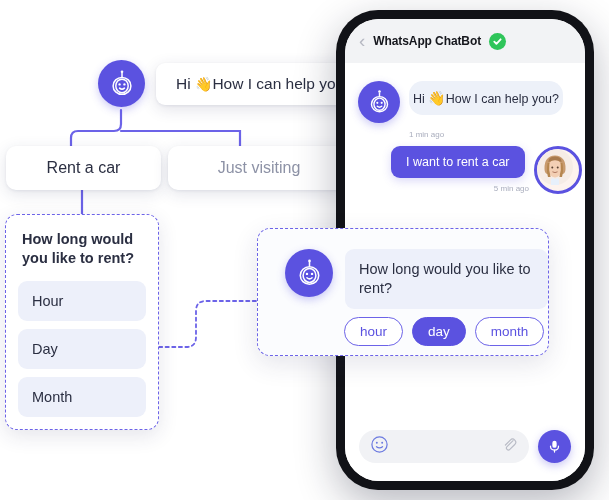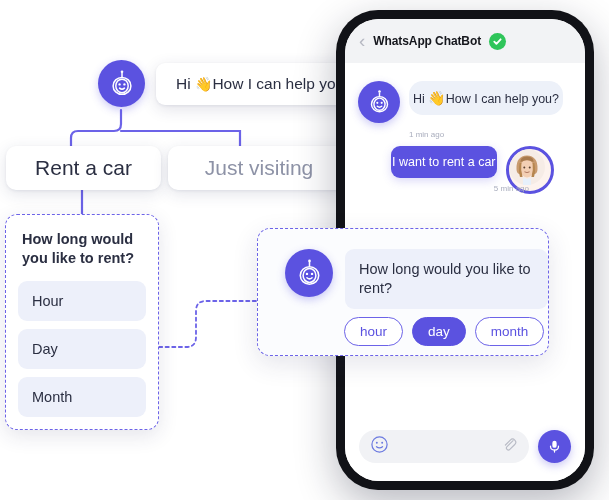--- a/index.html
+++ b/index.html
@@ -45,21 +45,21 @@
     box-shadow:0 4px 16px rgba(40,45,90,.14),0 1px 3px rgba(40,45,90,.08);
   }
   .hand{font-size:14px;}
 
   
   #card-rent{left:6px;top:146px;width:155px;height:44px;}
   #card-visit{left:168px;top:146px;width:182px;height:44px;}
   .choice-txt{
     width:100%;height:100%;
     display:flex;align-items:center;justify-content:center;
-    font-size:21px;
+    font-size:16px;
   }
   #card-rent .choice-txt{color:#2b2f42;font-weight:400;}
   #card-visit .choice-txt{color:#8d92a6;font-weight:400;}
 
   
   #panel-duration{
     position:absolute;left:5px;top:214px;width:154px;height:216px;
     background:#ffffff;border-radius:12px;
     border:1.6px dashed #6c63e8;
     box-shadow:0 6px 20px rgba(40,45,90,.12);
@@ -127,21 +127,21 @@
   #bot-msg .bot-avatar{width:42px;height:42px;}
   .bot-bubble{
     background:#edf1f9;border-radius:14px;padding:9px 4px;
     font-size:12.5px;color:#2b2f42;white-space:nowrap;
   }
   .stamp{font-size:8px;color:#a9adbd;margin-top:5px;}
   #bot-stamp{position:absolute;left:64px;top:62px;}
 
   #user-msg{left:46px;top:83px;}
   .user-bubble{
-    background:#5b52e0;border-radius:9px;padding:9px 1px;
+    background:#5b52e0;border-radius:9px;padding:9px 15px;
     font-size:12.5px;color:#ffffff;white-space:nowrap;
     box-shadow:0 3px 10px rgba(91,82,224,.22);
   }
   #user-avatar{
     width:42px;height:42px;border-radius:50%;
     border:3px solid #5b52e0;background:#fdf3ee;
     flex:none;overflow:hidden;position:relative;
   }
   #user-stamp{position:absolute;right:56px;top:116px;}
 

